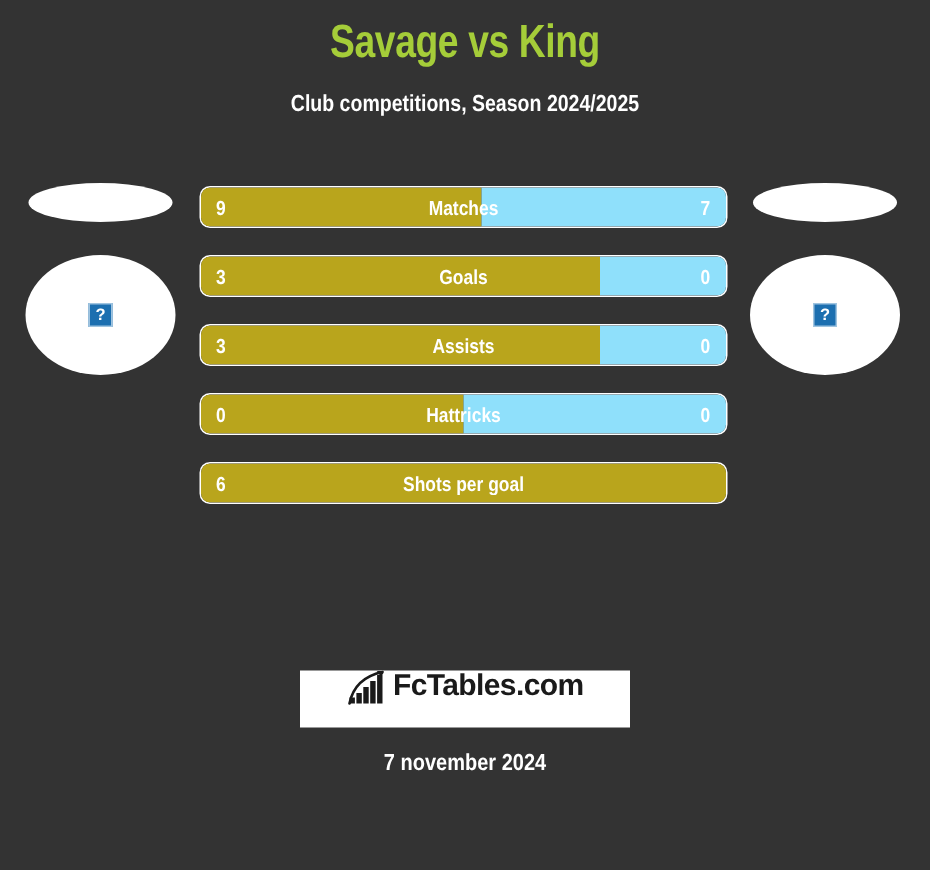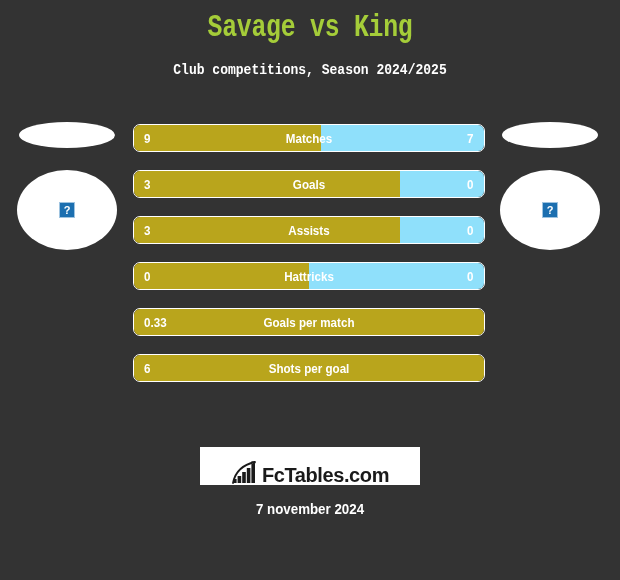--- a/index.html
+++ b/index.html
@@ -13,21 +13,20 @@
     font-family: "Liberation Sans", sans-serif;
     overflow: hidden;
     position: relative;
   }
 
   
   .header {
     width: 620px;
     padding-top: 8px;
     text-align: center;
-    font-family: Liberation Mono, monospace;
   }
   .title {
     color: #a5cd39;
     font-size: 31px;
     font-weight: bold;
     letter-spacing: -0.3px;
     line-height: 40px;
     transform: scaleX(0.80);
     transform-origin: center center;
     white-space: nowrap;
@@ -144,21 +143,21 @@
 
   
   .logo-box {
     position: absolute;
     left: 200px;
     top: 447px;
     width: 220px;
     height: 38px;
     background: #ffffff;
     display: flex;
-    align-items: flex-end;
+    align-items: flex-start;
     justify-content: center;
     gap: 5px;
   }
   .logo-icon { display: block; }
   .logo-text {
     color: #1a1a1a;
     font-size: 20px;
     font-weight: bold;
     letter-spacing: -0.4px;
     line-height: 20px;
@@ -224,25 +223,20 @@
       <div class="bar-val left">3</div>
       <div class="bar-label">Assists</div>
       <div class="bar-val right">0</div>
     </div>
     <div class="bar-row">
       <div class="bar-fill-left" style="width: 50%; background: rgb(185, 165, 28);"></div>
       <div class="bar-fill-right" style="width: 50%; background: rgb(143, 224, 251);"></div>
       <div class="bar-val left">0</div>
       <div class="bar-label">Hattricks</div>
       <div class="bar-val right">0</div>
-    </div>
-    <div class="bar-row">
-      <div class="bar-fill-left" style="width: 100%; background: rgb(185, 165, 28);"></div>
-      <div class="bar-val left">0.33</div>
-      <div class="bar-label">Goals per match</div>
     </div>
     <div class="bar-row">
       <div class="bar-fill-left" style="width: 100%; background: rgb(185, 165, 28);"></div>
       <div class="bar-val left">6</div>
       <div class="bar-label">Shots per goal</div>
     </div>
   </div>
 
 <div class="logo-box">
   <svg class="logo-icon" width="26" height="24" viewBox="0 0 26 24">

